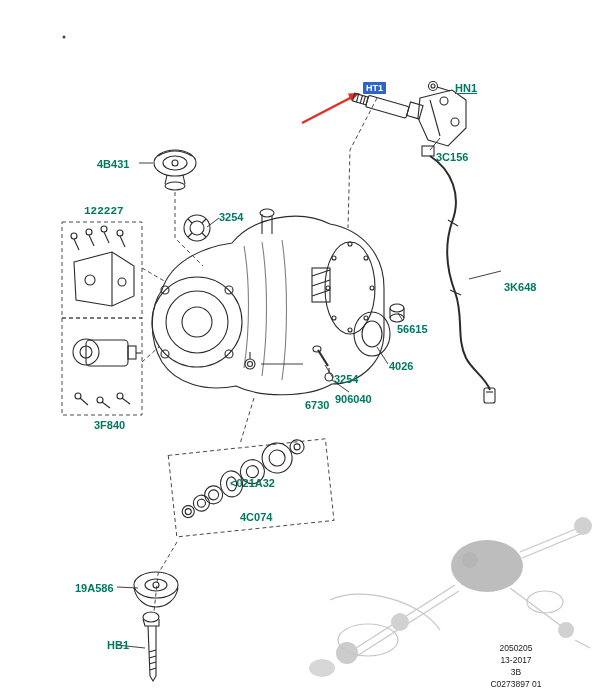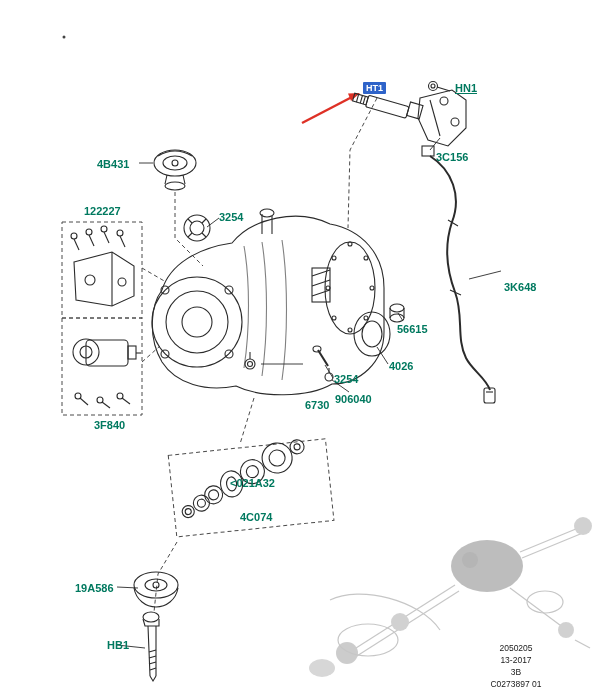--- a/index.html
+++ b/index.html
@@ -245,21 +245,21 @@
       <line x1="501" y1="271" x2="469" y2="279"></line>
       <line x1="117" y1="587" x2="138" y2="588"></line>
       <line x1="117" y1="645" x2="145" y2="648"></line>
     </g>
   </svg>
 
   <span class="lbl hl" style="left:363px;top:82px;">HT1</span>
   <span class="lbl" style="left:455px;top:82px;text-decoration:underline;">HN1</span>
   <span class="lbl" style="left:428px;top:151px;margin-left:8px;">3C156</span>
   <span class="lbl" style="left:97px;top:158px;">4B431</span>
-  <span class="lbl" style="left:84px;top:205px;">122227</span>
+  <span class="lbl" style="left:84px;top:205px;font-family:Liberation Mono, monospace;">122227</span>
   <span class="lbl" style="left:219px;top:211px;">3254</span>
   <span class="lbl" style="left:504px;top:265px;margin-top:16px;">3K648</span>
   <span class="lbl" style="left:397px;top:323px;">56615</span>
   <span class="lbl" style="left:389px;top:360px;text-align:right;">4026</span>
   <span class="lbl" style="left:305px;top:359px;margin-top:40px;">6730</span>
   <span class="lbl" style="left:334px;top:373px;">3254</span>
   <span class="lbl" style="left:335px;top:393px;">906040</span>
   <span class="lbl" style="left:94px;top:419px;">3F840</span>
   <span class="lbl" style="left:230px;top:477px;">&lt;021A32</span>
   <span class="lbl" style="left:240px;top:511px;">4C074</span>

